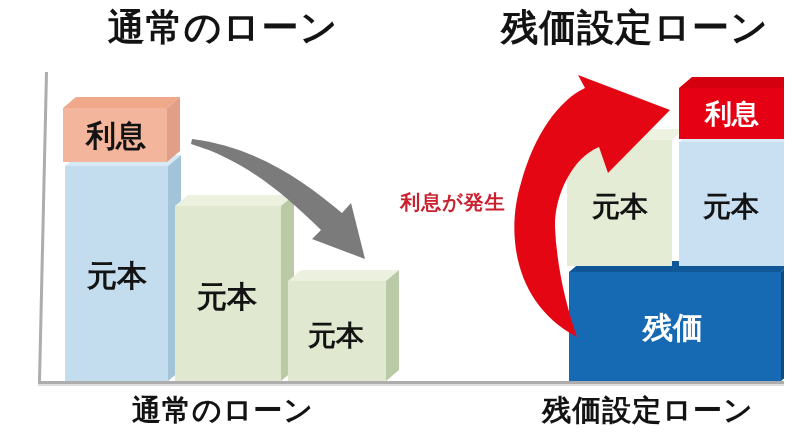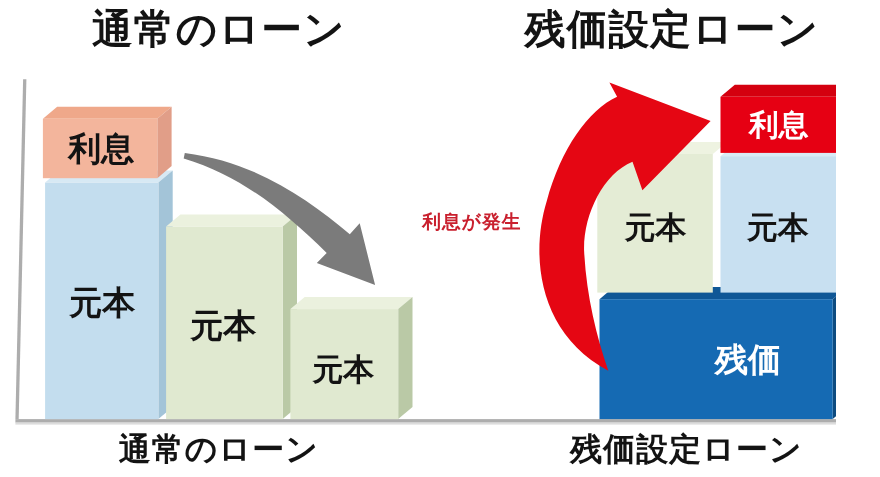--- a/index.html
+++ b/index.html
@@ -1,31 +1,32 @@
 <!DOCTYPE html>
 <html style="--annotation-red: #c9202e; --arrow-red: #e50613; --arrow-gray: #7b7b7b; --axis-gray: #adadad; --axis-shadow: #dcdcdc; --salmon-front: #f3b59c; --salmon-top: #efa88a; --salmon-side: #e19e88; --blue-front: #c3ddee; --blue-top: #d7e9f4; --blue-side: #a3c4d8; --green-front: #e0e9d0; --green-top: #ebf1de; --green-side: #bac9a6; --rgreen-front: #e4ecd5; --rgreen-top: #eef3e1; --rblue-front: #c8e0f1; --rblue-top: #d9ebf7; --rblue-side: #b3c3cf; --red-front: #e60013; --red-top: #d4000f; --red-side: #a30d18; --navy-front: #156ab3; --navy-top: #0f5796; --navy-side: #0d4b80;"><head>
 <meta charset="utf-8">
 <style>
   html,body{margin:0;padding:0;background:#ffffff;}
   .stage{
     position:relative;width:760px;height:434px;overflow:hidden;background:#fff;
     font-family:"Liberation Sans","DejaVu Sans",sans-serif;
+    margin-left:24px;
   }
   .shapes{position:absolute;left:0;top:0;}
   .lbl{
     position:absolute;transform:translate(-50%,-50%);
     white-space:nowrap;font-weight:900;color:#131313;line-height:1;
   }
   .title{font-size:37px;letter-spacing:1px;}
   .caption{font-size:29px;letter-spacing:1px;}
   .block-label{font-size:30px;}
   .block-label.small{font-size:28px;}
   .white{color:#ffffff;}
   .red-interest{font-size:27px;color:#ffffff;}
-  .annotation{font-size:17px;color:var(--annotation-red,#c9202e);letter-spacing:1px;font-family:Liberation Serif, serif;}
+  .annotation{font-size:20px;color:var(--annotation-red,#c9202e);letter-spacing:1px;font-family:Liberation Serif, serif;}
 </style>
 </head>
 <body>
 
 <div class="stage">
 
   <svg class="shapes" width="800" height="434" viewBox="0 0 800 434">
 
     <polygon points="21,72 24,72 17,381 14,381" style="fill:var(--axis-gray)"></polygon>
     <rect x="14" y="381" width="786" height="3.2" style="fill:var(--axis-gray)"></rect>
@@ -90,19 +91,19 @@
   <div class="lbl title" style="left:611px;top:27px;">残価設定ローン</div>
 
   <div class="lbl block-label" style="left:92px;top:136px;">利息</div>
   <div class="lbl block-label" style="left:93px;top:276px;">元本</div>
   <div class="lbl block-label" style="left:203px;top:297px;">元本</div>
   <div class="lbl block-label small" style="left:312px;top:336px;">元本</div>
 
   <div class="lbl red-interest" style="left:708px;top:114px;">利息</div>
   <div class="lbl block-label small" style="left:596px;top:207px;">元本</div>
   <div class="lbl block-label small" style="left:707px;top:207px;">元本</div>
-  <div class="lbl block-label white" style="left:680px;top:328px;">残価</div>
+  <div class="lbl block-label white" style="left:649px;top:328px;">残価</div>
 
   <div class="lbl annotation" style="left:429px;top:202px;">利息が発生</div>
 
   <div class="lbl caption" style="left:199px;top:410px;">通常のローン</div>
   <div class="lbl caption" style="left:624px;top:410px;">残価設定ローン</div>
 </div>
 
 </body></html>

